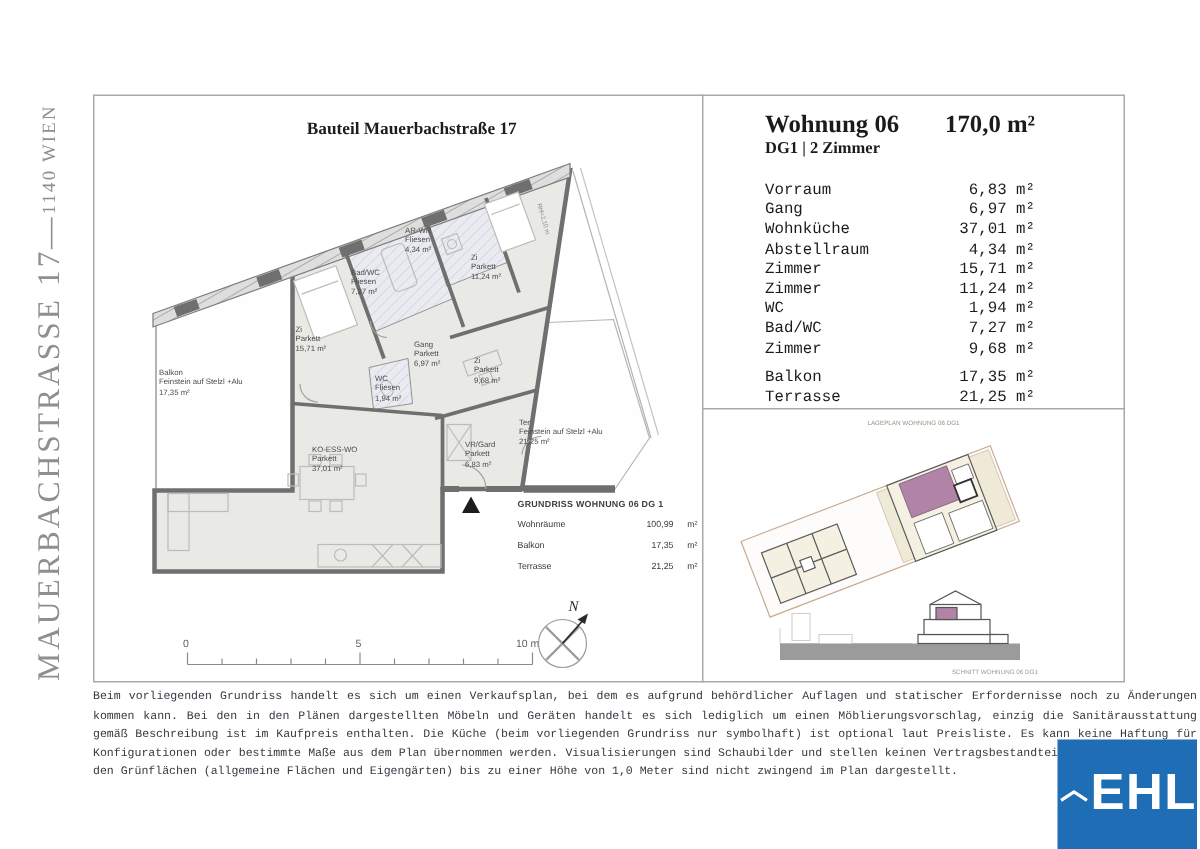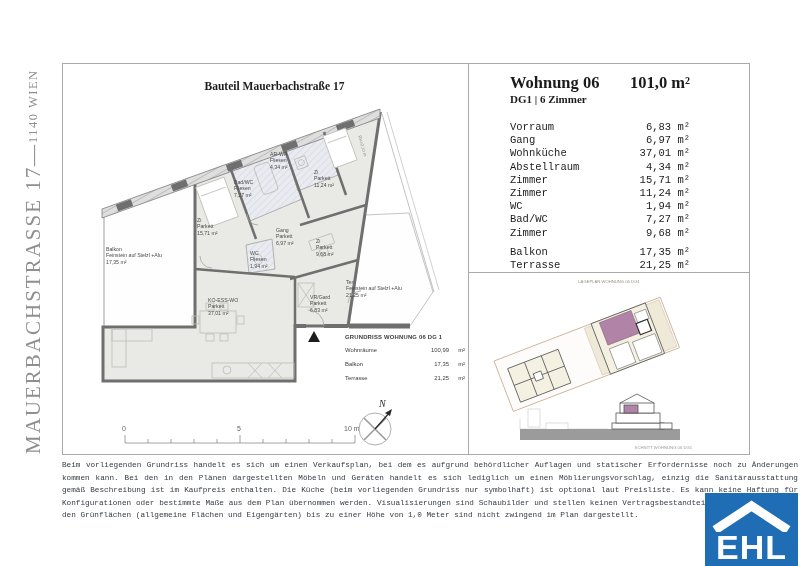--- a/index.html
+++ b/index.html
@@ -41,21 +41,21 @@
   .d-sub{position:absolute;left:42px;top:30px;font-weight:bold;font-size:11px;}
   .d-rooms{position:absolute;left:42px;right:60px;top:58px;}
   .d-row{display:flex;justify-content:space-between;font-size:10.5px;line-height:13.2px;font-family:Liberation Mono, monospace;}
   .d-gap{height:6px;}
   
   .mini{position:absolute;left:0;top:210px;}
   
   .disclaimer{position:absolute;left:62px;top:459px;width:736px;text-align:justify;
               font-family:Liberation Mono, monospace;font-size:7.7px;line-height:12.6px;color:#353b42;}
   .logo{position:absolute;right:2px;bottom:0;width:93px;height:73px;background:#1f6db4;
-        display:flex;flex-direction:column;align-items:center;justify-content:flex-end;}
+        display:flex;flex-direction:row;align-items:center;justify-content:flex-end;}
   .logo-text{color:#fff;font-weight:bold;font-size:34px;letter-spacing:1px;line-height:30px;
              font-family:"Liberation Sans",sans-serif;margin-bottom:4px;}
 </style>
 </head>
 <body>
 
 <div class="page">
 
   <div class="side-title">
     <span class="big">MAUERBACHSTRASSE 17</span>
@@ -276,23 +276,23 @@
             <span class="s-val">21,25</span>
             <span class="s-unit">m²</span>
           </div>
         </div>
     </div>
   </div>
 
   <div class="details">
     <div class="d-head">
       <span>Wohnung 06</span>
-      <span>101,0 m²</span>
+      <span>170,0 m²</span>
     </div>
-    <div class="d-sub">DG1 | 6 Zimmer</div>
+    <div class="d-sub">DG1 | 2 Zimmer</div>
     <div class="d-rooms" id="detail-rows">
         <div class="d-row">
           <span>Vorraum</span>
           <span>6,83 m²</span>
         </div>
         <div class="d-row">
           <span>Gang</span>
           <span>6,97 m²</span>
         </div>
         <div class="d-row">

